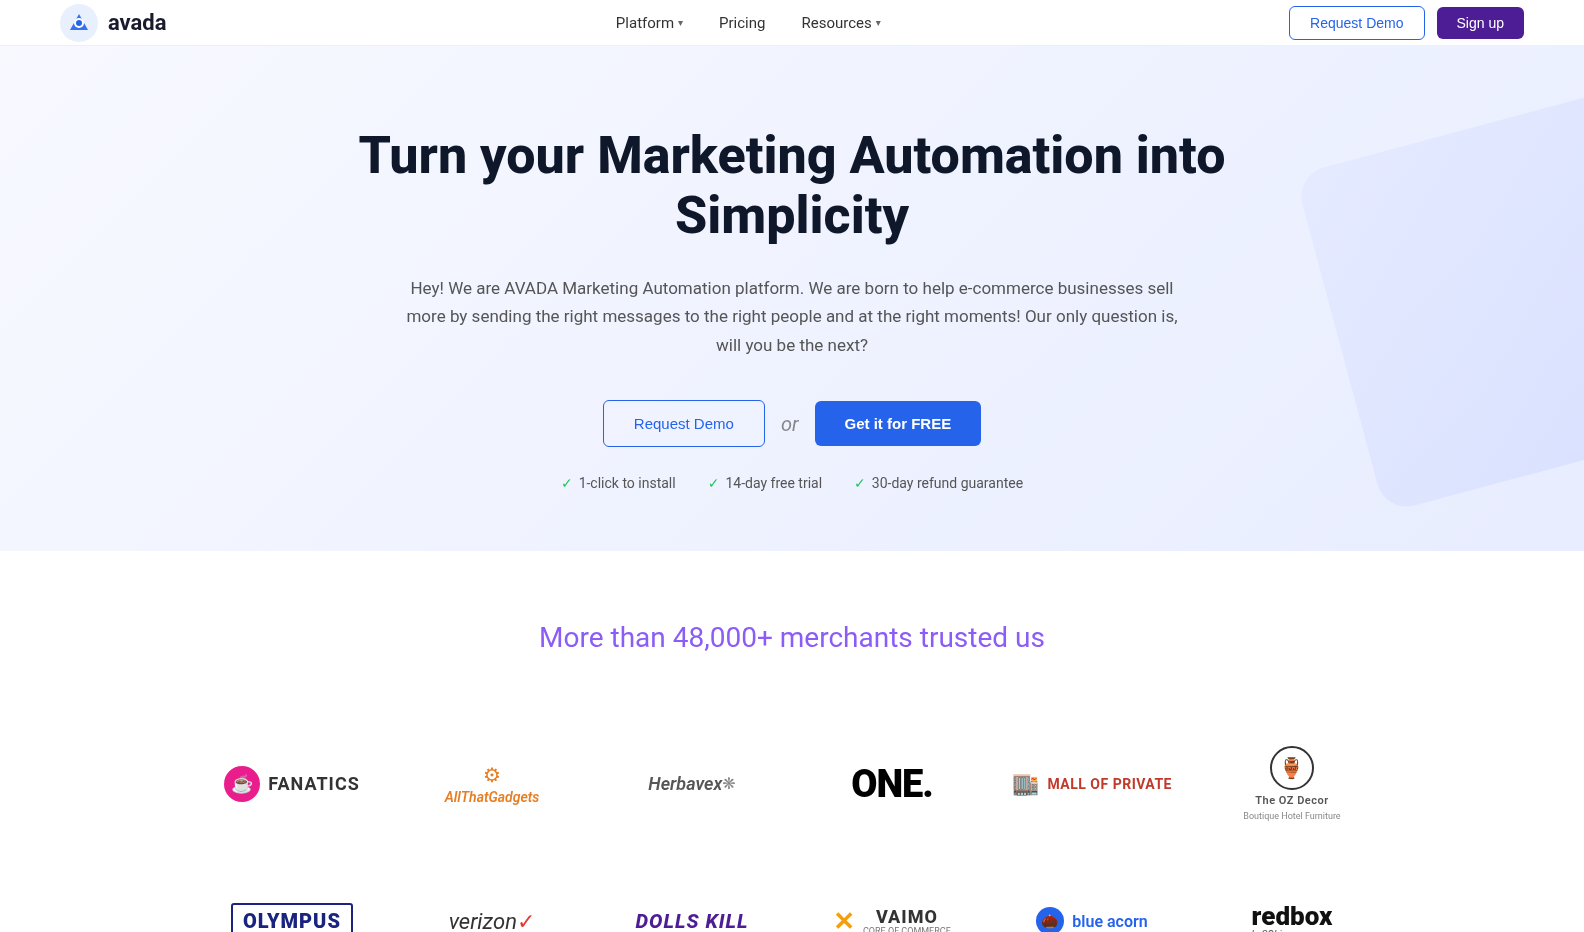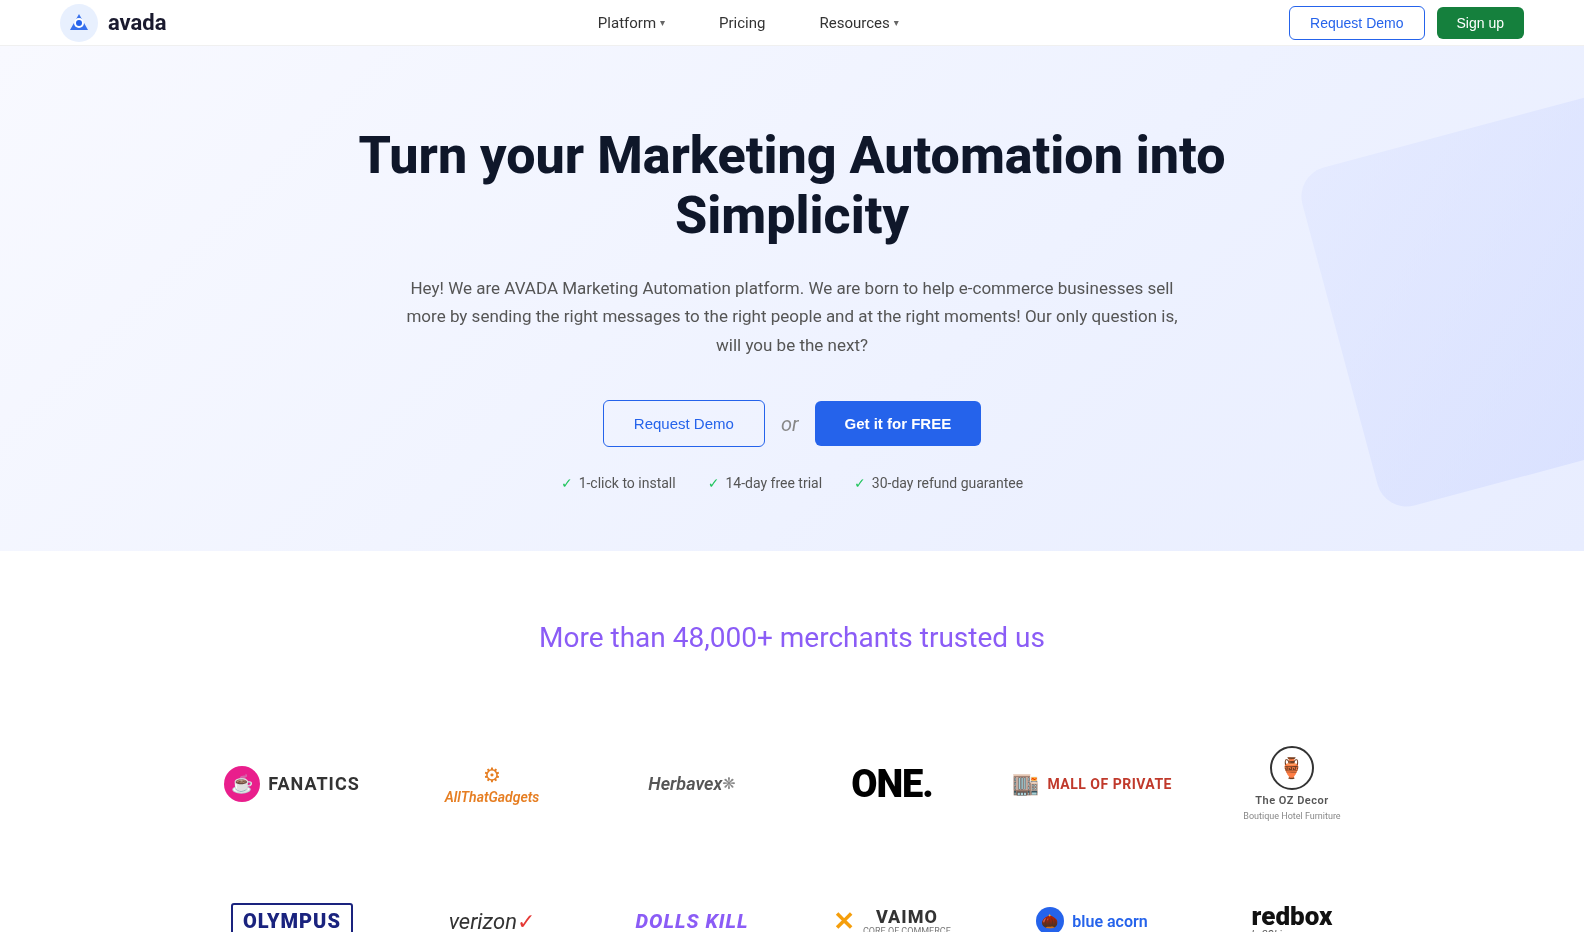--- a/index.html
+++ b/index.html
@@ -34,21 +34,21 @@
       height: 38px;
     }
     .logo-text {
       font-size: 22px;
       font-weight: 700;
       color: #1a1a2e;
     }
     .nav-links {
       display: flex;
       align-items: center;
-      gap: 54px;
+      gap: 36px;
       margin-left: 41px;
     }
     .nav-link {
       font-size: 15px;
       color: #333;
       cursor: pointer;
       display: flex;
       align-items: center;
       gap: 4px;
     }
@@ -68,21 +68,21 @@
       background: transparent;
       color: #2563eb;
       font-size: 14px;
       font-weight: 500;
       cursor: pointer;
     }
     .btn-signup {
       padding: 8px 20px;
       border: none;
       border-radius: 6px;
-      background: #15803d;
+      background: #4c1d95;
       color: #fff;
       font-size: 14px;
       font-weight: 500;
       cursor: pointer;
     }
 
     
     .hero {
       background: linear-gradient(135deg, #f8f9ff 0%, #eef2ff 60%, #e8edff 100%);
       padding: 80px 60px 60px;
@@ -331,21 +331,21 @@
       font-style: italic;
     }
     .verizon-check {
       color: #e53935;
       font-style: normal;
     }
 
     .logo-dollskill {
       font-size: 20px;
       font-weight: 800;
-      color: #8b5cf6;
+      color: #4c1d95;
       letter-spacing: 1px;
       font-style: italic;
     }
 
     .logo-vaimo {
       display: flex;
       align-items: center;
       gap: 8px;
     }
     .vaimo-x {

